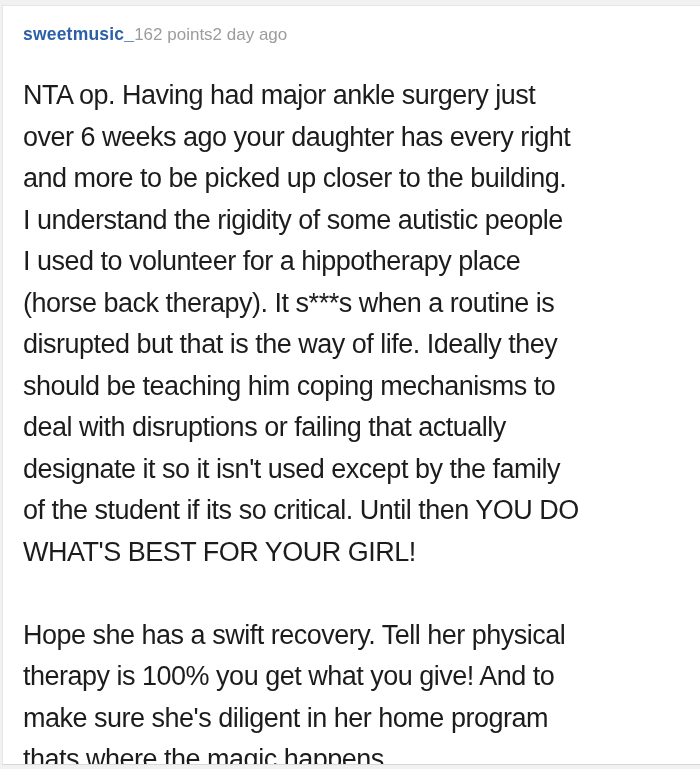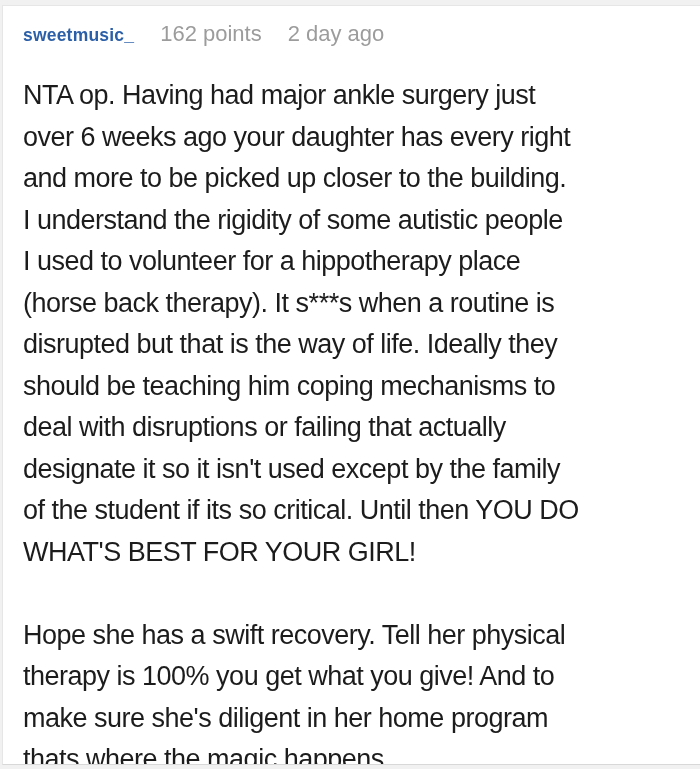--- a/index.html
+++ b/index.html
@@ -28,35 +28,34 @@
     background: var(--card-bg, #ffffff);
     border-top: 1px solid var(--card-border, #e6e6e6);
     border-left: 1px solid var(--card-border, #e6e6e6);
     border-bottom: 1px solid var(--bottom-border, #d8d8d8);
     padding: 16px 20px 0 20px;
     overflow: hidden;
   }
   .comment-header {
     display: flex;
     align-items: baseline;
-    gap: 26px;
     line-height: 24px;
     white-space: nowrap;
   }
   .username {
     color: var(--username-blue, #2b5fa7);
     font-weight: 700;
     font-size: 17.5px;
     text-decoration: none;
     letter-spacing: 0.2px;
     cursor: pointer;
   }
   .meta {
     color: var(--meta-gray, #9c9c9c);
-    font-size: 22px;
+    font-size: 17px;
     font-weight: 400;
   }
   .comment-body {
     margin-top: 28px;
     color: var(--body-text, #1c1c1c);
     font-size: 27px;
     line-height: 41.5px;
     letter-spacing: -0.5px;
     white-space: pre;
     overflow: hidden;

